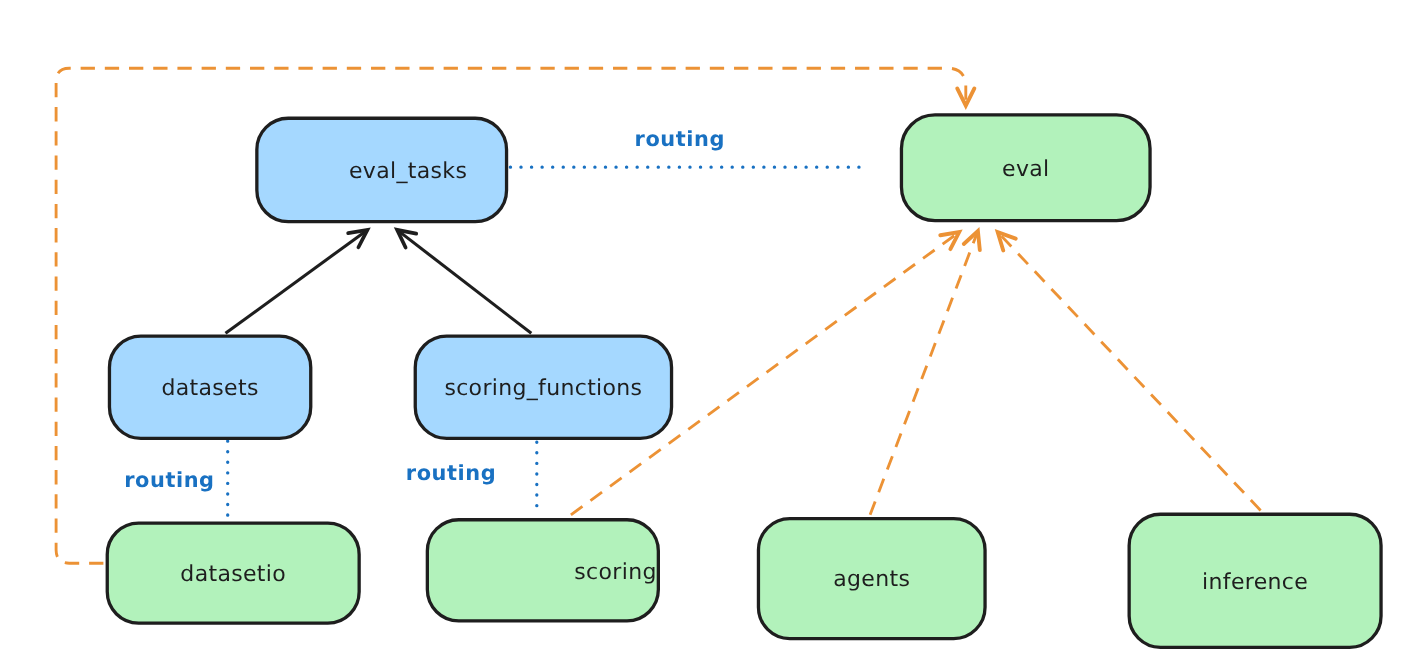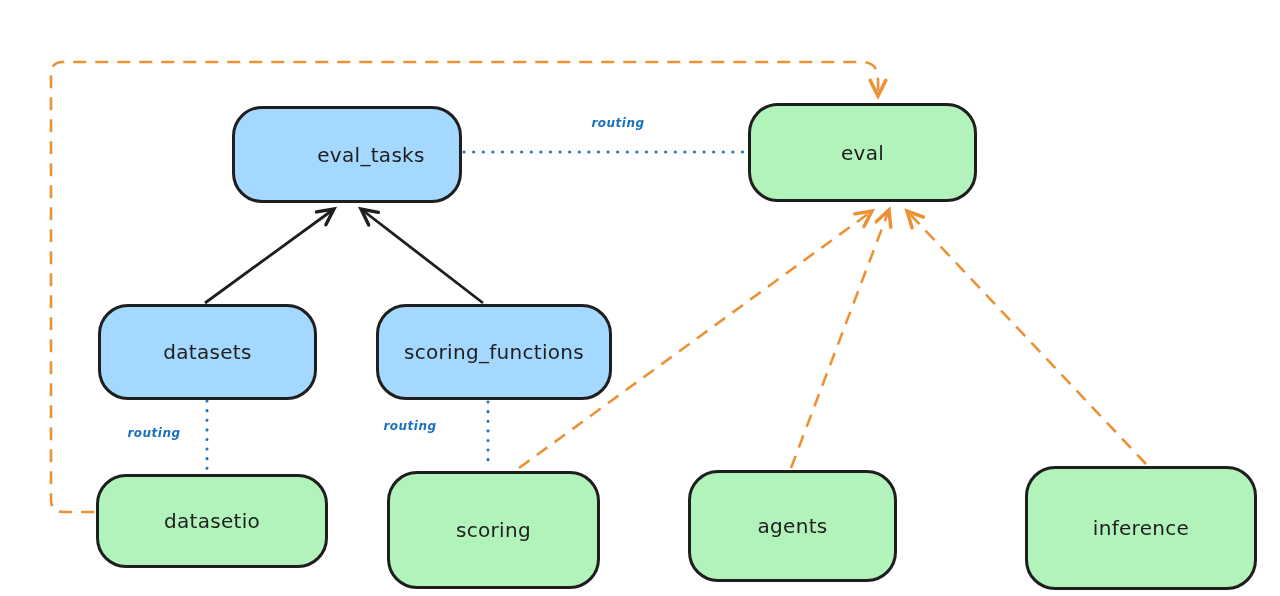--- a/index.html
+++ b/index.html
@@ -35,25 +35,24 @@
     font-size: 20px;
     letter-spacing: 0.3px;
     color: var(--label-text, #1e1e1e);
   }
   .node.blue  { background: var(--node-blue-fill, #a5d8ff); }
   .node.green { background: var(--node-green-fill, #b2f2bb); }
   .edge-label {
     position: absolute;
     width: 120px;
     text-align: center;
-    font-size: 12px;
+    font-size: 19px;
     font-weight: bold;
     letter-spacing: 0.5px;
     color: var(--routing-text, #1971c2);
-    font-style: italic;
   }
   .solid-black  { stroke-width: 2.8; fill: none; }
   .dotted-blue  { stroke-width: 3;   fill: none; stroke-dasharray: 0.1 9.5; stroke-linecap: round; }
   .dashed-orange{ stroke-width: 2.6; fill: none; stroke-dasharray: 13 9; stroke-linecap: butt; stroke-linejoin: round; }
 </style>
 </head>
 <body>
 
 <div class="canvas">
 
@@ -76,34 +75,34 @@
 
     <path class="dashed-orange" d="M94,512 L63,512 Q51,512 51,500 L51,74 Q51,62 63,62 L863,62 Q877,63 878,77 L878,96" marker-end="url(#arrow-orange)" stroke="#ec9235"></path>
     <path class="dashed-orange" d="M519,468 L872,211" marker-end="url(#arrow-orange)" stroke="#ec9235"></path>
     <path class="dashed-orange" d="M791,468 L889,210" marker-end="url(#arrow-orange)" stroke="#ec9235"></path>
     <path class="dashed-orange" d="M1146,464 L907,211" marker-end="url(#arrow-orange)" stroke="#ec9235"></path>
   </svg>
 
   <div class="node blue" style="left:232px; top:106px; width:230px; height:97px;padding-left:48px;">
     <span class="node-label">eval_tasks</span>
   </div>
-  <div class="node blue" style="left:98px; top:304px; width:219px; height:96px;">
+  <div class="node blue" style="left:98px; top:304px; width:186px; height:96px;">
     <span class="node-label">datasets</span>
   </div>
   <div class="node blue" style="left:376px; top:304px; width:236px; height:96px;">
     <span class="node-label">scoring_functions</span>
   </div>
 
-  <div class="node green" style="left:748px; top:103px; width:229px; height:99px;">
+  <div class="node green" style="left:818px; top:103px; width:229px; height:99px;border-radius:32px;">
     <span class="node-label">eval</span>
   </div>
   <div class="node green" style="left:96px; top:474px; width:232px; height:94px;">
     <span class="node-label">datasetio</span>
   </div>
-  <div class="node green" style="left:387px; top:471px; width:213px; height:118px;">
+  <div class="node green" style="left:387px; top:471px; width:213px; height:95px;justify-content:flex-end;">
     <span class="node-label">scoring</span>
   </div>
   <div class="node green" style="left:688px; top:470px; width:209px; height:112px;">
     <span class="node-label">agents</span>
   </div>
   <div class="node green" style="left:1025px; top:466px; width:232px; height:124px;">
     <span class="node-label">inference</span>
   </div>
 
   <div class="edge-label" style="left:558px; top:116px;">routing</div>

